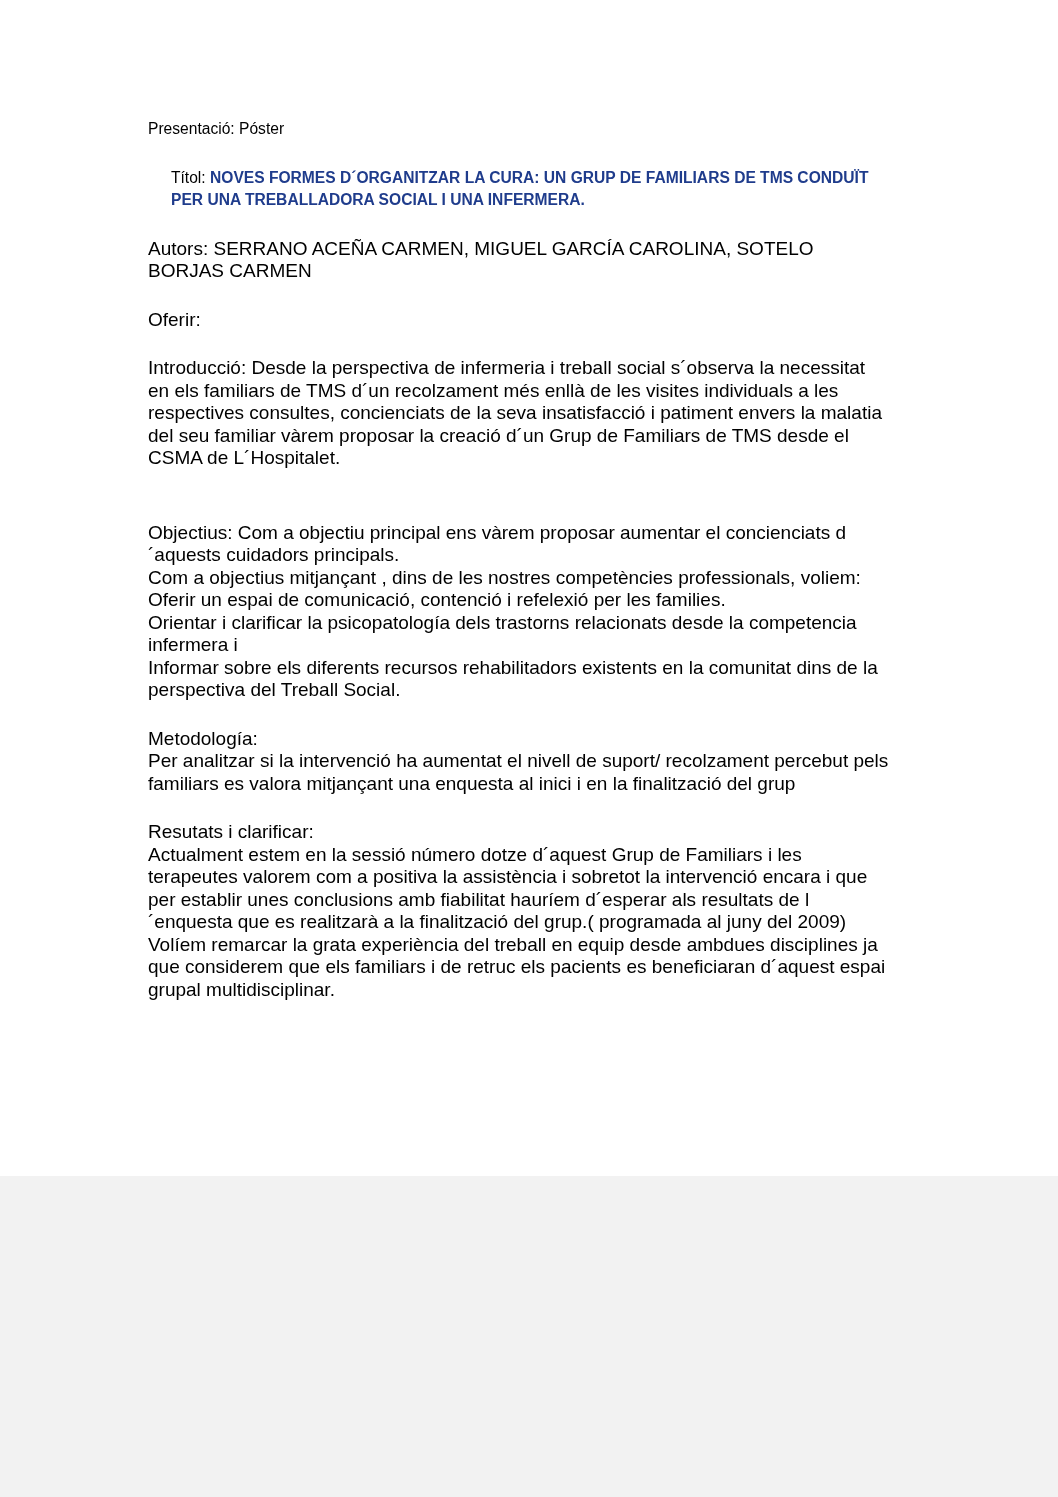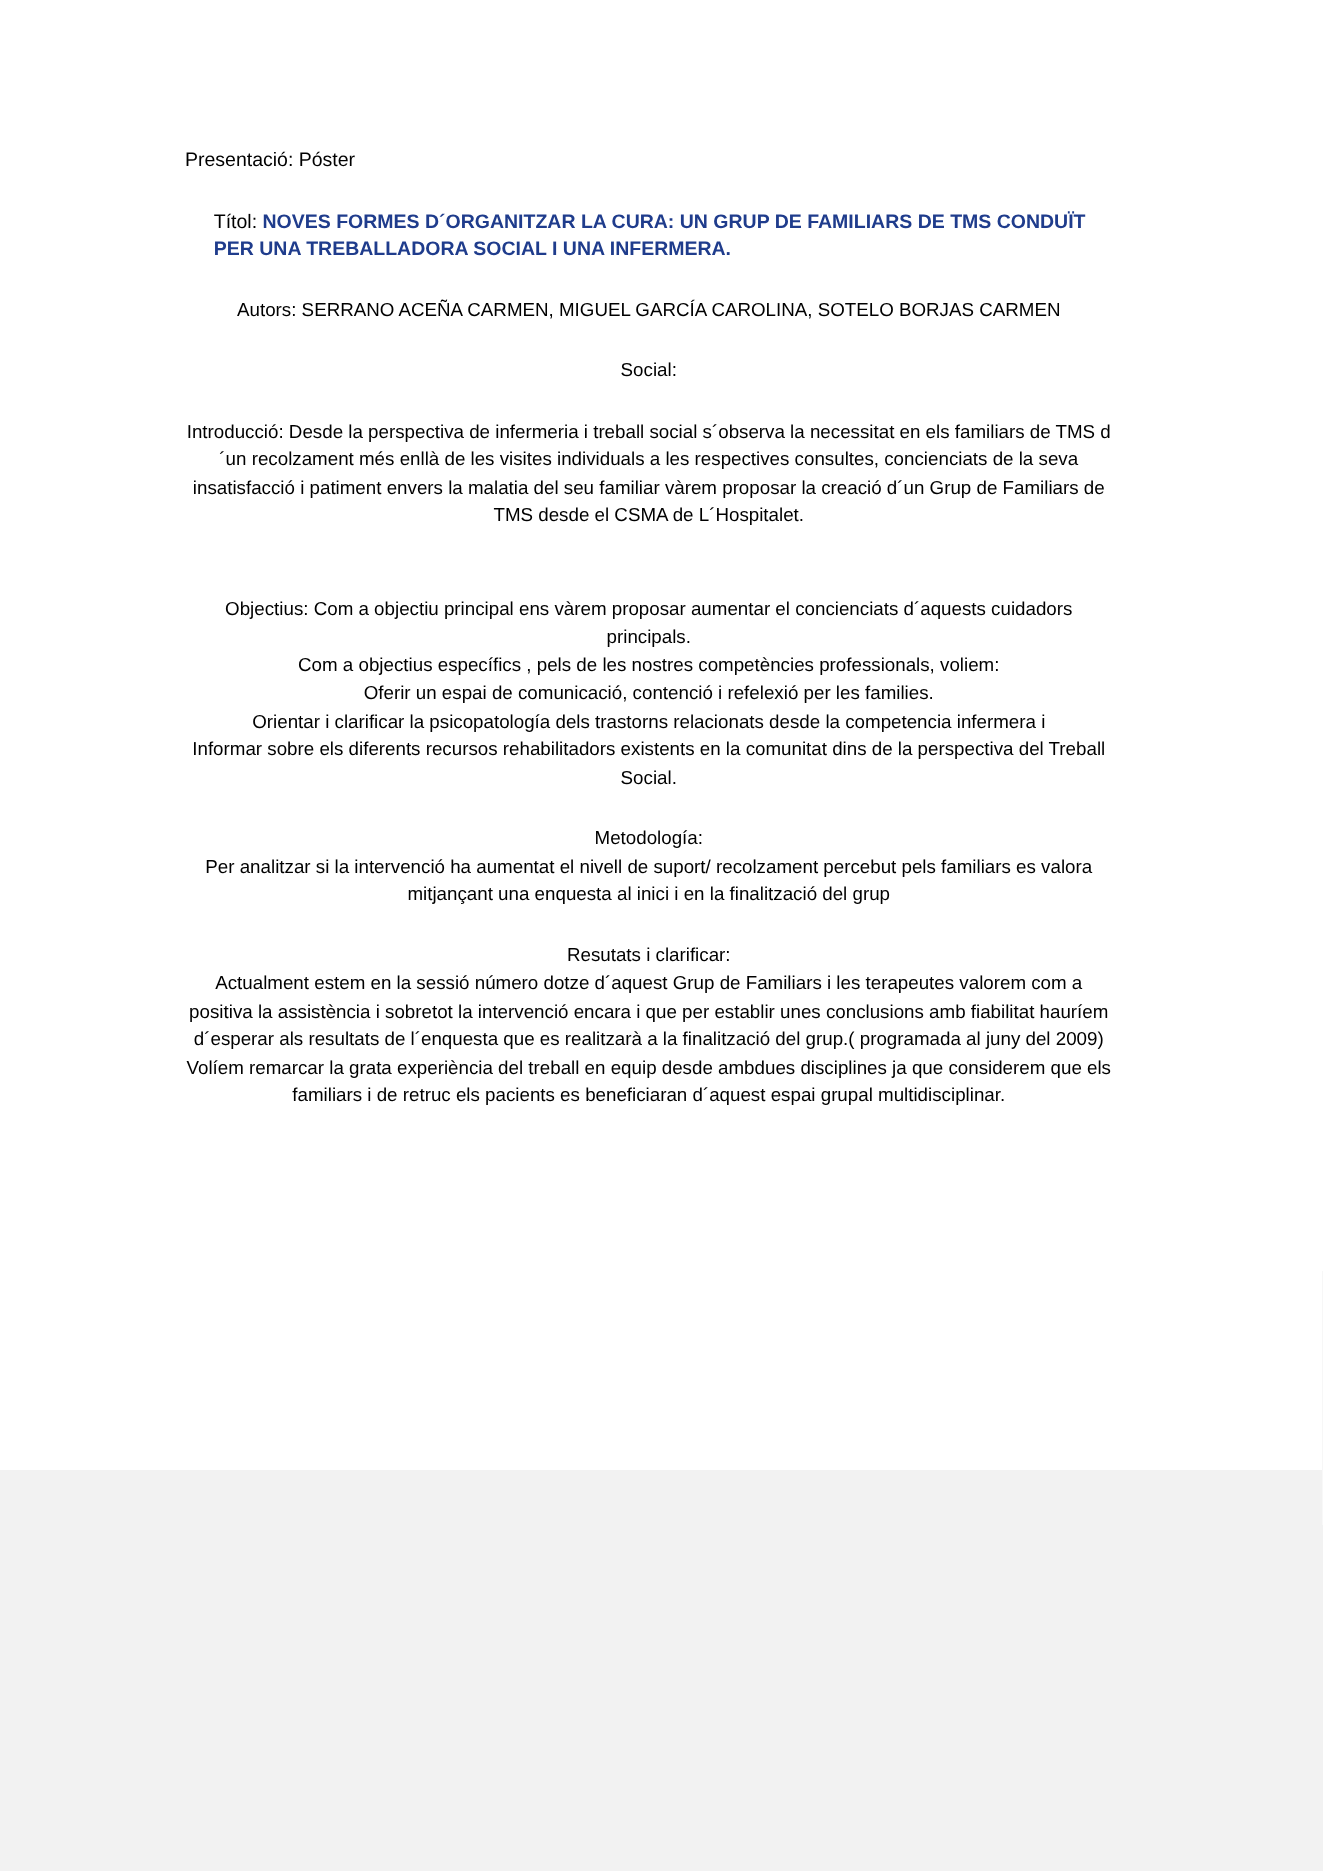--- a/index.html
+++ b/index.html
@@ -45,24 +45,23 @@
     color: #1f3c8c;
     font-weight: bold;
     font-size: 15.6px;
     line-height: 22.5px;
   }
   .title-label {
     color: #000000;
     font-weight: normal;
   }
   .para {
-    font-size: 15px;
+    font-size: 19px;
     line-height: 22.5px;
     margin: 0;
-    text-align: center;
   }
   .underline {
   }
 </style>
 </head>
 <body>
 
 <div class="page">
   <div class="content">
 
@@ -73,31 +72,31 @@
     <div class="label-row">
       <span class="title-label">Títol: </span><span class="title-text">NOVES FORMES D´ORGANITZAR LA CURA: UN GRUP DE FAMILIARS DE TMS CONDUÏT PER UNA TREBALLADORA SOCIAL I UNA INFERMERA.</span>
     </div>
 
     <div class="gap-md"></div>
 
     <div class="para">Autors: SERRANO ACEÑA CARMEN, MIGUEL GARCÍA CAROLINA, SOTELO BORJAS CARMEN</div>
 
     <div class="gap-md"></div>
 
-    <div class="para">Social:</div>
+    <div class="para">Oferir:</div>
 
     <div class="gap-md"></div>
 
     <div class="para">Introducció: Desde la perspectiva de infermeria i treball social s´observa la necessitat en els familiars de TMS d´un recolzament més enllà de les visites individuals a les respectives consultes, concienciats de la seva insatisfacció i patiment envers la malatia del seu familiar vàrem proposar la creació d´un Grup de Familiars de TMS desde el CSMA de L´Hospitalet.</div>
 
     <div class="gap-lg"></div>
     <div class="gap-sm"></div>
 
     <div class="para">Objectius: Com a objectiu principal ens vàrem proposar aumentar el concienciats d´aquests cuidadors principals.</div>
-    <div class="para">Com a objectius específics , pels de les nostres competències professionals, voliem:</div>
+    <div class="para">Com a objectius mitjançant , dins de les nostres competències professionals, voliem:</div>
     <div class="para">Oferir un espai de comunicació, contenció i refelexió per les families.</div>
     <div class="para">Orientar i clarificar la psicopatología dels trastorns relacionats desde la competencia infermera i</div>
     <div class="para">Informar sobre els diferents recursos rehabilitadors existents en la comunitat dins de la perspectiva del Treball Social.</div>
 
     <div class="gap-md"></div>
 
     <div class="para">Metodología:</div>
     <div class="para">Per analitzar si la intervenció ha aumentat el nivell de suport/ recolzament percebut pels familiars es valora mitjançant una enquesta al inici i en la finalització del grup</div>
 
     <div class="gap-md"></div>

